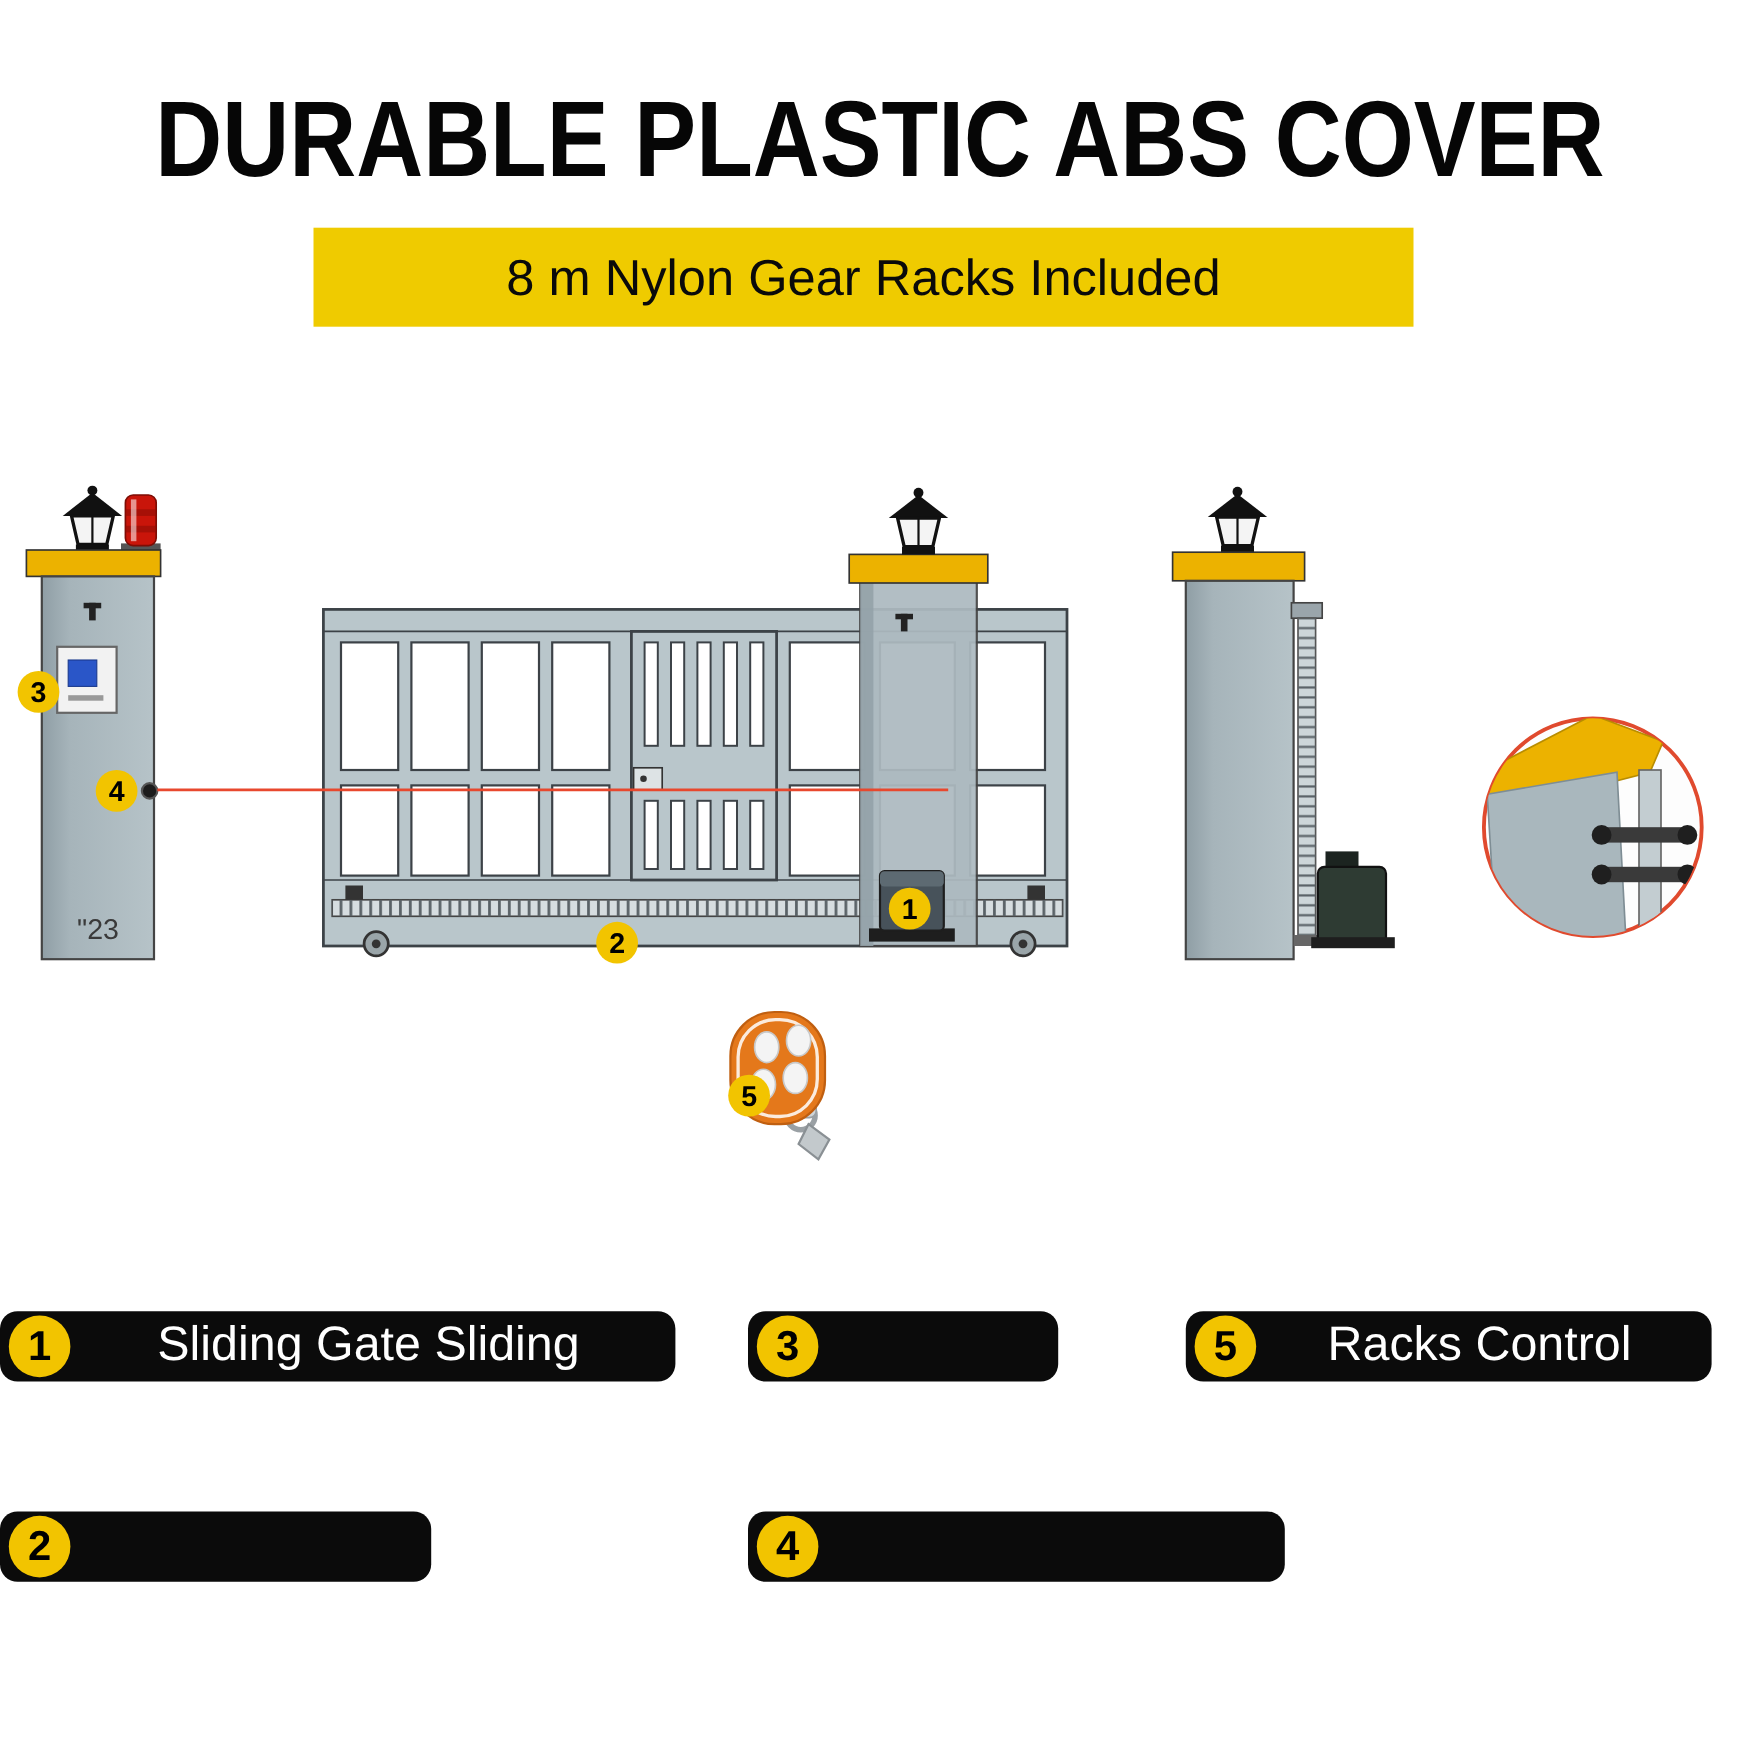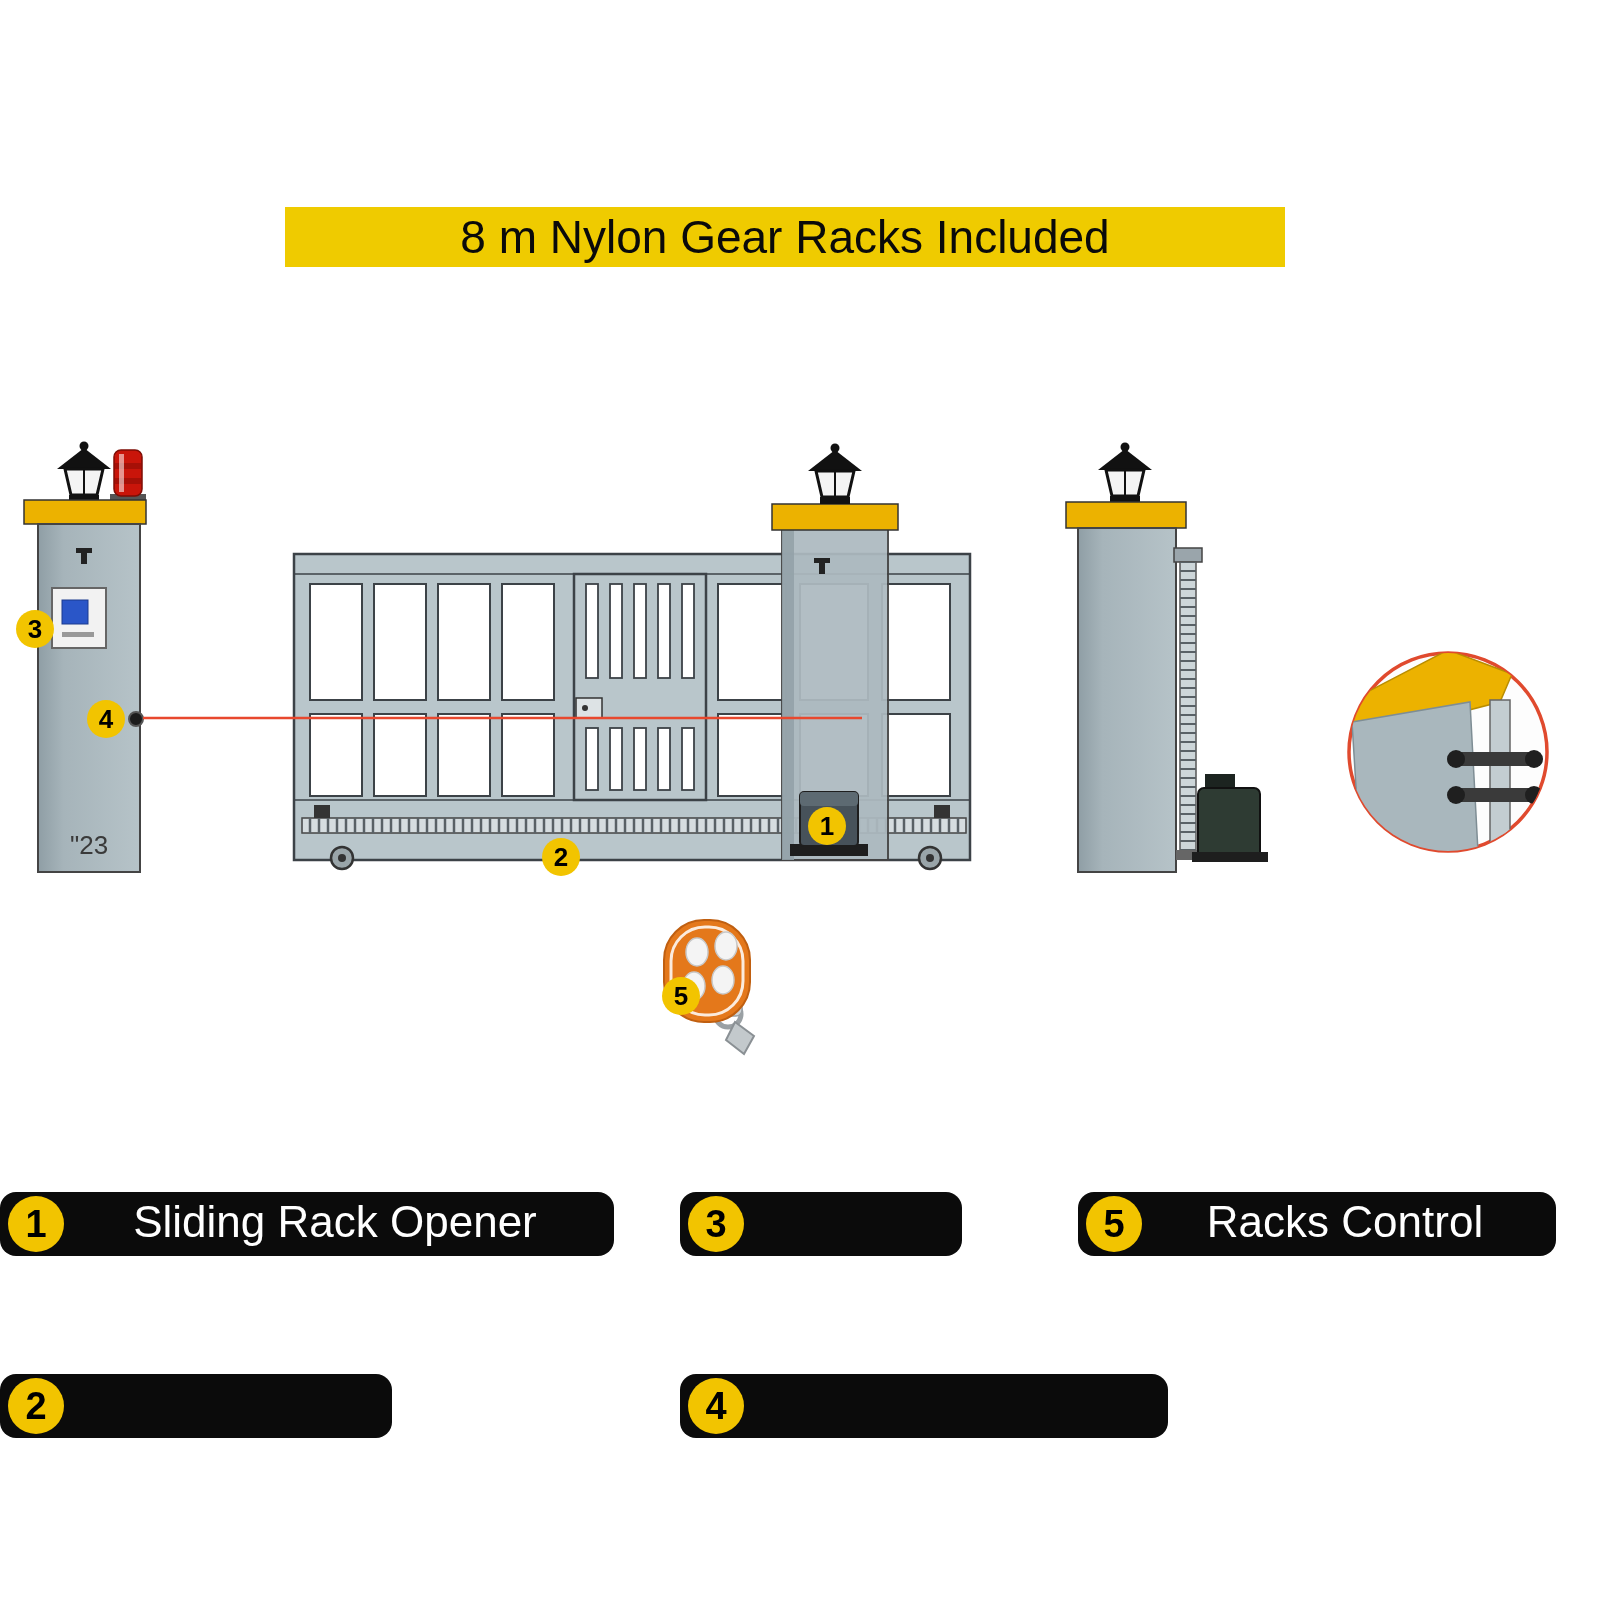--- a/index.html
+++ b/index.html
@@ -8,21 +8,21 @@
     margin:0 auto;overflow:hidden;
     font-family:"Liberation Sans",sans-serif;
   }
   .title-wrap{position:absolute;top:70px;left:0;width:1600px;text-align:center;}
   .page-title{
     display:inline-block;margin:0;white-space:nowrap;
     font-size:98px;font-weight:800;letter-spacing:0px;color:#060606;
     transform:scaleX(0.86);transform-origin:center;
   }
   .banner{
-    position:absolute;left:285px;top:207px;width:1000px;height:60px;
+    position:absolute;left:285px;top:207px;width:1000px;height:90px;
     background:var(--accent-yellow,#EFCB00);
     display:flex;align-items:center;justify-content:center;
   }
   .banner-text{font-size:46px;font-weight:500;color:#0a0a0a;}
   .diagram{position:absolute;left:0;top:420px;width:1600px;height:660px;}
   .diagram svg{position:absolute;left:0;top:0;}
   .callout{
     position:absolute;width:38px;height:38px;border-radius:50%;
     background:var(--badge-yellow,#F2C400);color:#000;
     font-weight:bold;font-size:26px;line-height:38px;text-align:center;
@@ -39,20 +39,23 @@
   .legend-label{
     flex:1 1 auto;text-align:center;color:#ffffff;font-size:44px;font-weight:500;
     padding:0 24px 4px 16px;white-space:nowrap;
   }
 </style>
 </head>
 <body>
 
 <div class="page">
 
+  <div class="title-wrap">
+    <h1 class="page-title">DURABLE PLASTIC ABS COVER</h1>
+  </div>
 
   <div class="banner">
     <span class="banner-text">8 m Nylon Gear Racks Included</span>
   </div>
 
   <div class="diagram">
     <svg width="1600" height="660" viewBox="0 420 1600 660">
       <defs>
         <linearGradient id="pillarGrad" x1="0" y1="0" x2="1" y2="0">
           <stop offset="0" stop-color="#8f9ea5"></stop>
@@ -230,21 +233,21 @@
 
     <div class="callout" style="left:16px;top:190px">3</div>
     <div class="callout" style="left:87px;top:280px">4</div>
     <div class="callout" style="left:542px;top:418px">2</div>
     <div class="callout" style="left:808px;top:387px">1</div>
     <div class="callout" style="left:662px;top:557px">5</div>
   </div>
 
   <div class="legend-item" style="left:0;top:1192px;width:614px">
     <span class="legend-num">1</span>
-    <span class="legend-label">Sliding Rack Opener</span>
+    <span class="legend-label">Sliding Gate Sliding</span>
   </div>
   <div class="legend-item" style="left:680px;top:1192px;width:282px">
     <span class="legend-num">3</span>
   </div>
   <div class="legend-item" style="left:1078px;top:1192px;width:478px">
     <span class="legend-num">5</span>
     <span class="legend-label">Racks Control</span>
   </div>
 
   <div class="legend-item" style="left:0;top:1374px;width:392px">

